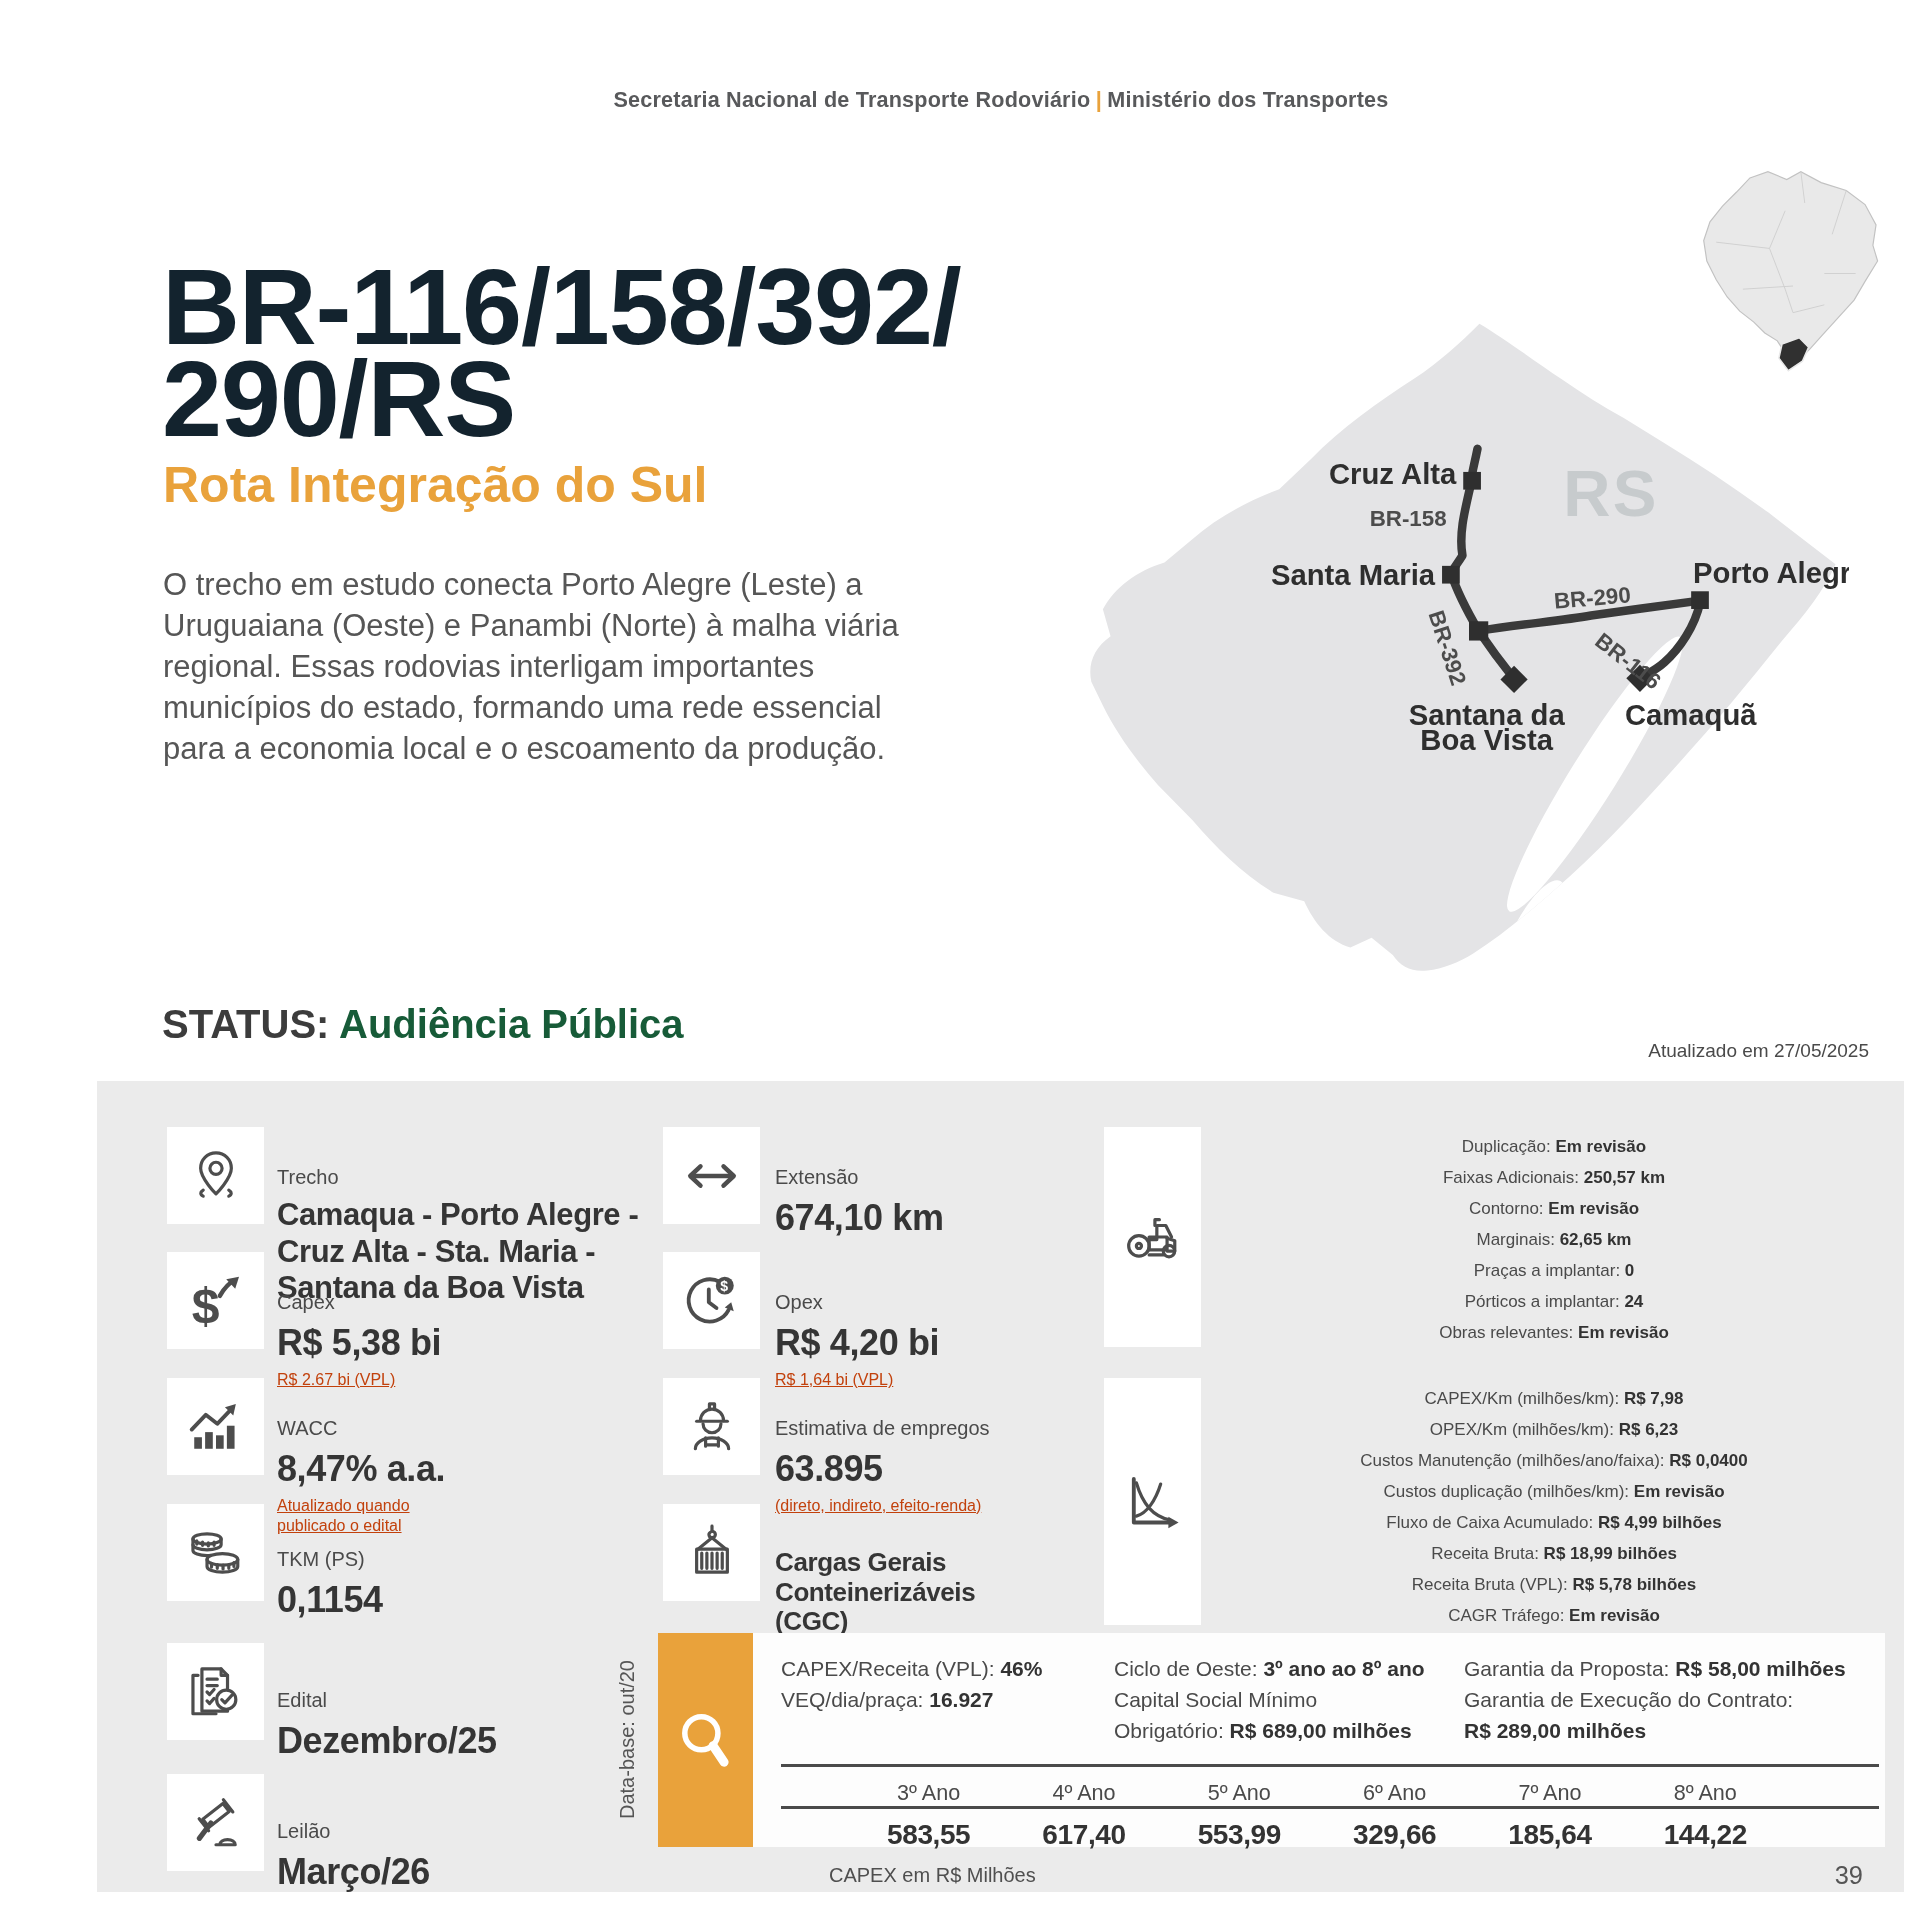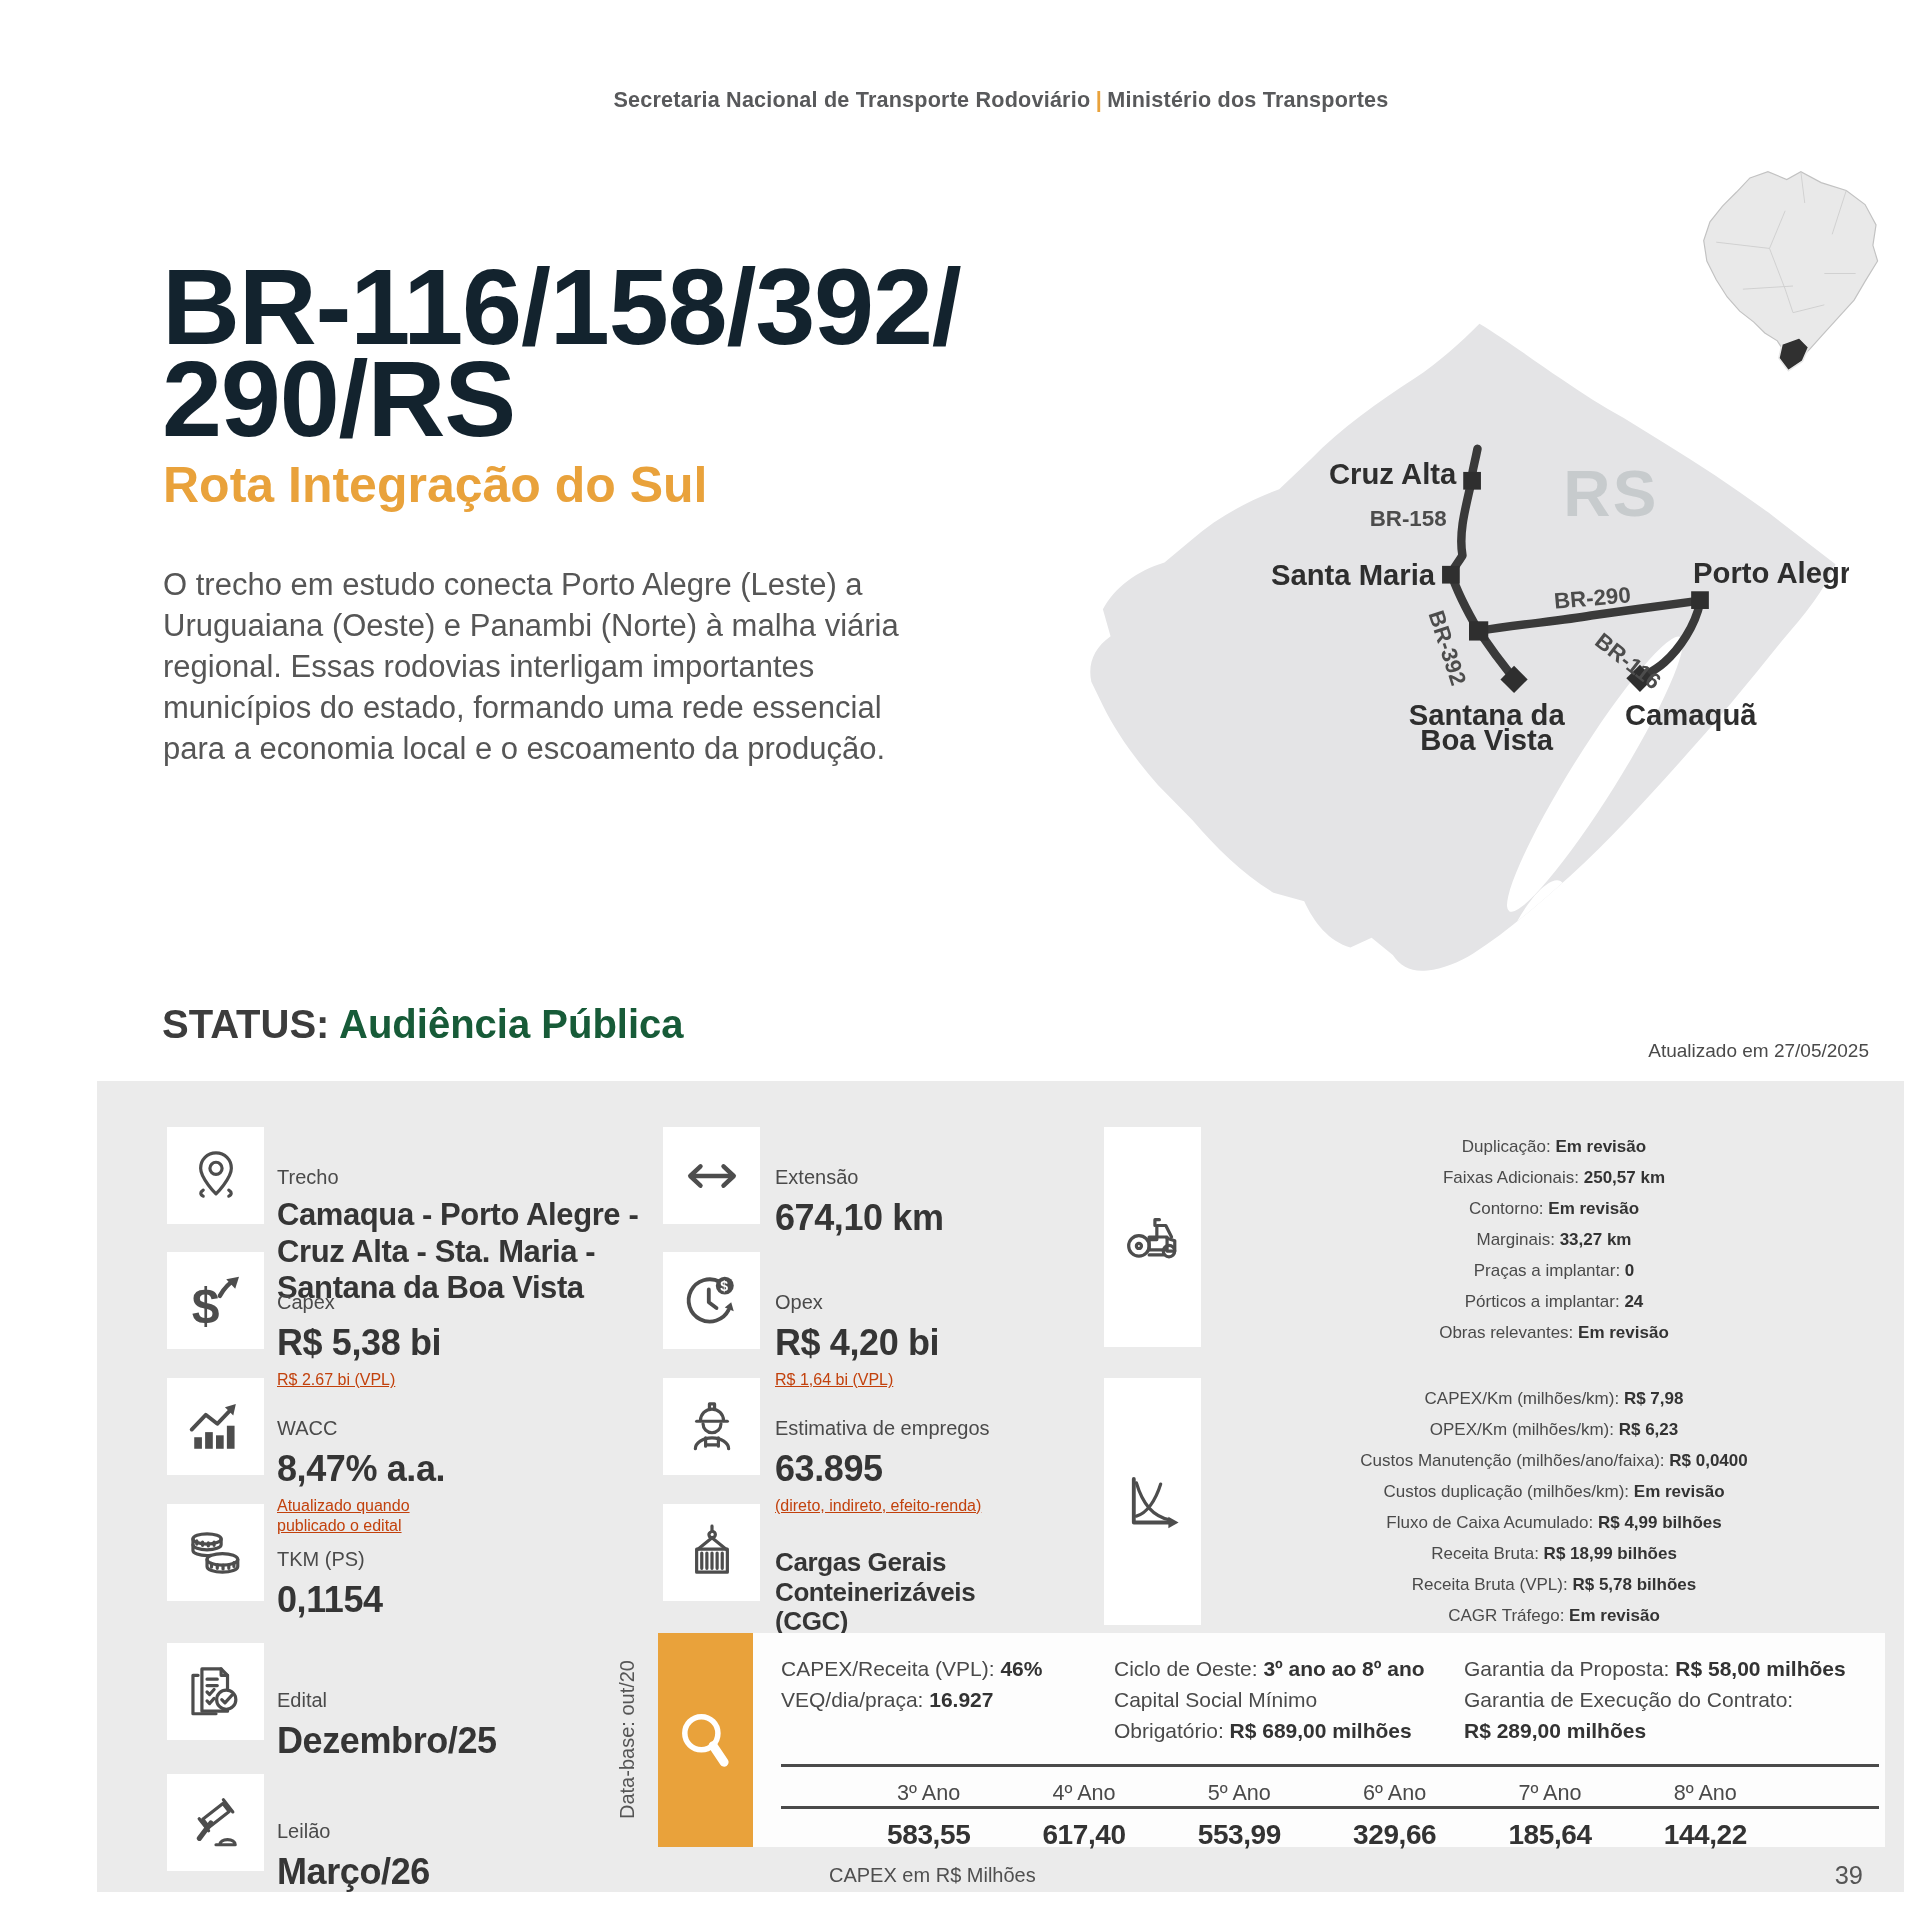--- a/index.html
+++ b/index.html
@@ -36,21 +36,21 @@
   .whitebox{left:658px;top:1633px;width:1227px;height:214px;background:#fdfdfd;}
   .orangebox{left:658px;top:1633px;width:95px;height:214px;background:#e9a23b;}
   .vertical-label{left:616px;top:1649px;height:181px;width:27px;writing-mode:vertical-rl;transform:rotate(180deg);font-size:20px;color:#555;text-align:center;}
   .kvcell{position:absolute;font-size:21px;color:#4a4a4a;}
   .kvcell .kv{height:31px;line-height:31px;white-space:nowrap;}
   .kvcell b{color:#333;}
   .rule{position:absolute;height:2.7px;background:#4a4a4a;width:1098px;left:781px;}
   .yrow{position:absolute;left:851px;width:932px;display:flex;}
   .yrow > div{flex:1;text-align:center;}
   .yhead{top:1780px;font-size:21.6px;color:#4a4a4a;}
-  .yvals{top:1819px;font-size:28px;font-weight:bold;color:#333;letter-spacing:-0.4px;justify-content:flex-end;}
+  .yvals{top:1819px;font-size:28px;font-weight:bold;color:#333;letter-spacing:-0.4px;}
   .table-note{left:781px;top:1864px;font-size:20px;color:#4f4f4f;margin-left:48px;}
   .pagenum{top:1861px;right:139px;font-size:25.4px;font-weight:normal;color:#555;}
   
   svg text{font-family:"Liberation Sans",sans-serif;}
 </style>
 </head>
 <body>
 
 <div class="abs top-header">
   <span>Secretaria Nacional de Transporte Rodoviário</span><span class="sep">|</span><span>Ministério dos Transportes</span>
@@ -291,21 +291,21 @@
     <polygon points="90,82 74,73 74,91" fill="#4d4d4d" stroke="none"></polygon>
     <path d="M24 20c10 34 26 52 52 58" stroke-width="5"></path>
     <path d="M24 72c16-4 30-24 38-50" stroke-width="5"></path>
   </svg>
 </div>
 
 <div class="kvlist" style="left:1221px;top:1131px;width:666px">
   <div class="kv"><span>Duplicação: </span><b>Em revisão</b></div>
   <div class="kv"><span>Faixas Adicionais: </span><b>250,57 km</b></div>
   <div class="kv"><span>Contorno: </span><b>Em revisão</b></div>
-  <div class="kv"><span>Marginais: </span><b>33,27 km</b></div>
+  <div class="kv"><span>Marginais: </span><b>62,65 km</b></div>
   <div class="kv"><span>Praças a implantar: </span><b>0</b></div>
   <div class="kv"><span>Pórticos a implantar: </span><b>24</b></div>
   <div class="kv"><span>Obras relevantes: </span><b>Em revisão</b></div>
 </div>
 <div class="kvlist" style="left:1221px;top:1383px;width:666px">
   <div class="kv"><span>CAPEX/Km (milhões/km): </span><b>R$ 7,98</b></div>
   <div class="kv"><span>OPEX/Km (milhões/km): </span><b>R$ 6,23</b></div>
   <div class="kv"><span>Custos Manutenção (milhões/ano/faixa): </span><b>R$ 0,0400</b></div>
   <div class="kv"><span>Custos duplicação (milhões/km): </span><b>Em revisão</b></div>
   <div class="kv"><span>Fluxo de Caixa Acumulado: </span><b>R$ 4,99 bilhões</b></div>

